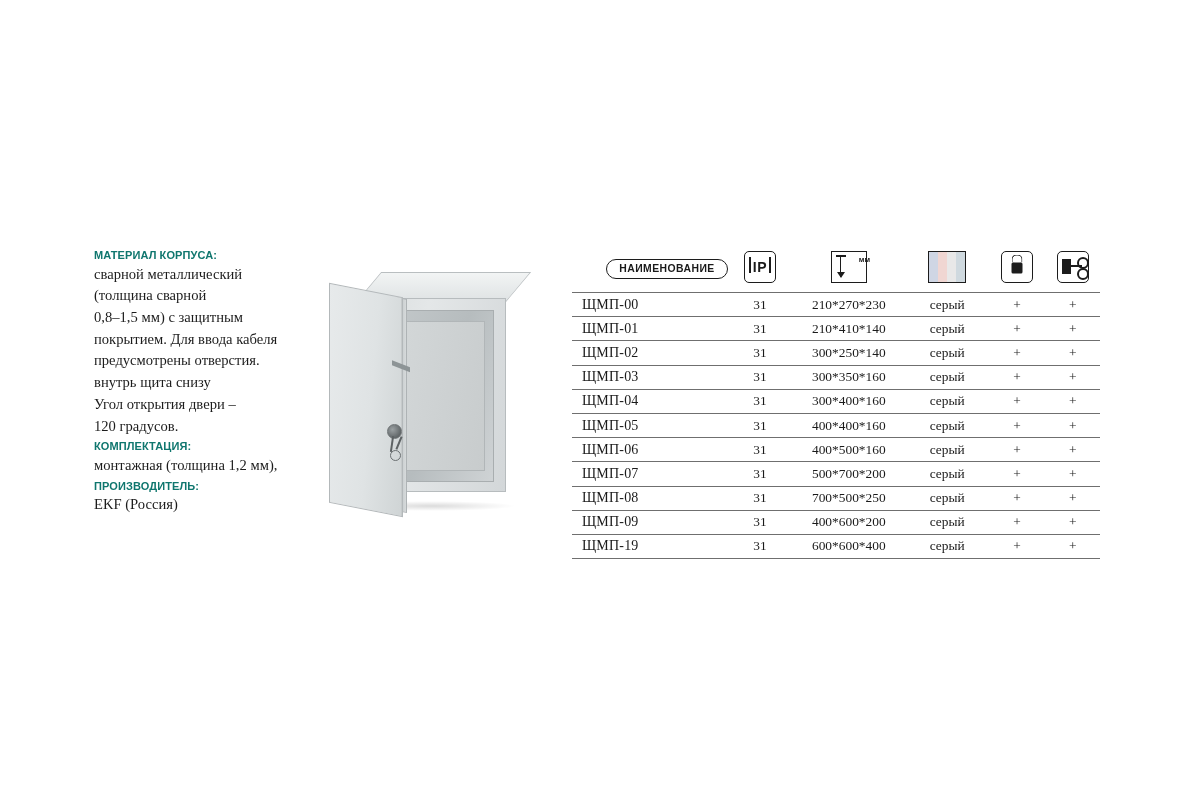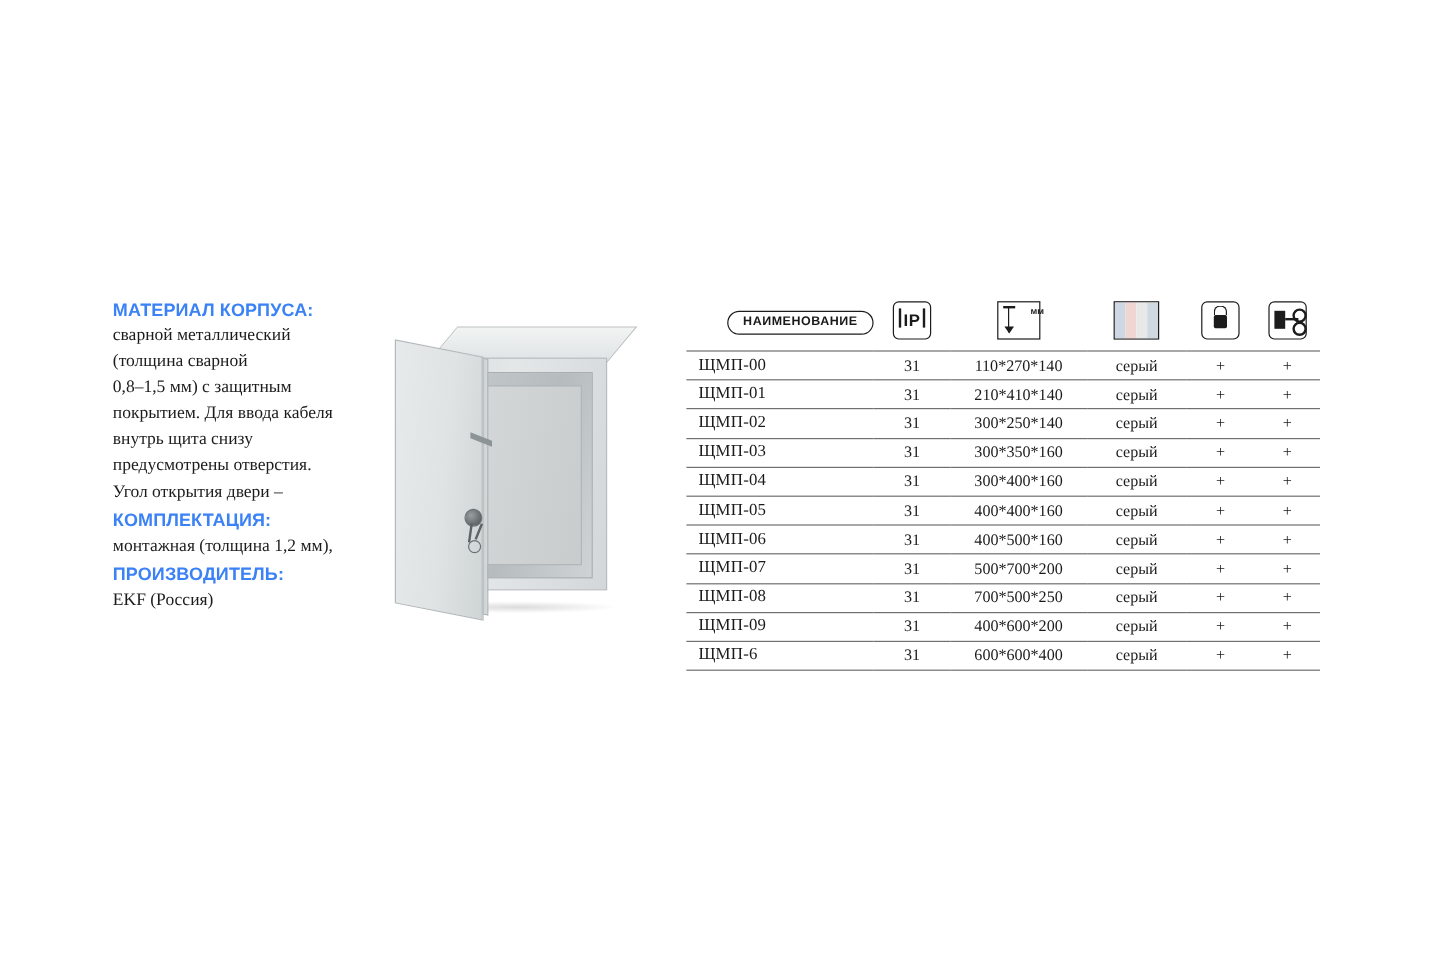--- a/index.html
+++ b/index.html
@@ -22,23 +22,23 @@
     left: 94px;
     top: 248px;
     width: 210px;
     font-size: 14.5px;
     line-height: 1.42;
     color: #1c1c1c;
   }
   .spec-heading {
     font-family: "Liberation Sans", sans-serif;
     font-weight: bold;
-    font-size: 15px;
+    font-size: 11px;
     letter-spacing: .1px;
-    color: #3b82f6;
+    color: #0f766e;
     margin: 0;
   }
   .spec-body {
     font-family: "Liberation Serif", serif;
     font-size: 14.6px;
     margin: 0 0 1px 0;
   }
   .spec-gap { height: 2px; }
 
   
@@ -326,23 +326,24 @@
 </head>
 <body>
 
 <div class="spec-text">
   <div>
     <div class="spec-heading">МАТЕРИАЛ КОРПУСА:</div>
     <div class="spec-body">сварной металлический</div>
     <div class="spec-body">(толщина сварной</div>
     <div class="spec-body">0,8–1,5 мм) с защитным</div>
     <div class="spec-body">покрытием. Для ввода кабеля</div>
+    <div class="spec-body">предусмотрены отверстия.</div>
     <div class="spec-body">внутрь щита снизу</div>
-    <div class="spec-body">предусмотрены отверстия.</div>
     <div class="spec-body">Угол открытия двери –</div>
+    <div class="spec-body">120 градусов.</div>
   </div>
   <div class="spec-gap"></div>
   <div>
     <div class="spec-heading">КОМПЛЕКТАЦИЯ:</div>
     <div class="spec-body">монтажная (толщина 1,2 мм),</div>
   </div>
   <div class="spec-gap"></div>
   <div>
     <div class="spec-heading">ПРОИЗВОДИТЕЛЬ:</div>
     <div class="spec-body">EKF (Россия)</div>
@@ -402,21 +403,21 @@
             <span class="mnt-dot"></span>
             <span class="mnt-dot2"></span>
           </span>
         </td>
       </tr>
     </thead>
     <tbody>
       <tr>
         <td class="col-name name-cell">ЩМП-00</td>
         <td class="col-ip">31</td>
-        <td class="col-dim">110*270*140</td>
+        <td class="col-dim">210*270*230</td>
         <td class="col-color">серый</td>
         <td class="col-lock">+</td>
         <td class="col-mount">+</td>
       </tr>
       <tr>
         <td class="col-name name-cell">ЩМП-01</td>
         <td class="col-ip">31</td>
         <td class="col-dim">210*410*140</td>
         <td class="col-color">серый</td>
         <td class="col-lock">+</td>
@@ -480,21 +481,21 @@
       </tr>
       <tr>
         <td class="col-name name-cell">ЩМП-09</td>
         <td class="col-ip">31</td>
         <td class="col-dim">400*600*200</td>
         <td class="col-color">серый</td>
         <td class="col-lock">+</td>
         <td class="col-mount">+</td>
       </tr>
       <tr>
-        <td class="col-name name-cell">ЩМП-6</td>
+        <td class="col-name name-cell">ЩМП-19</td>
         <td class="col-ip">31</td>
         <td class="col-dim">600*600*400</td>
         <td class="col-color">серый</td>
         <td class="col-lock">+</td>
         <td class="col-mount">+</td>
       </tr>
     </tbody>
   </table>
 </div>
 

